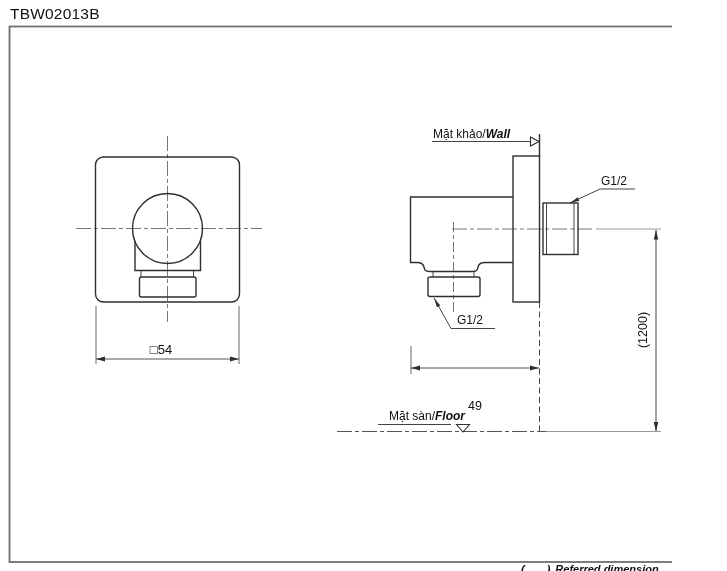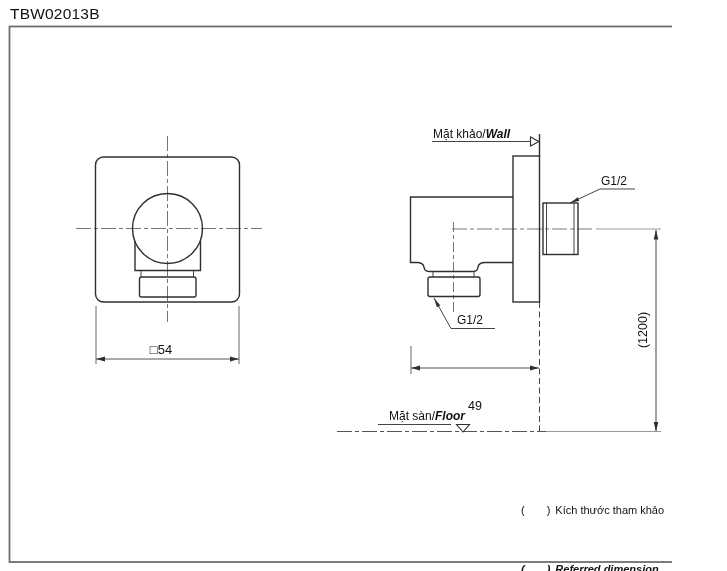--- a/index.html
+++ b/index.html
@@ -109,17 +109,16 @@
   <div class="label t-lab" style="left:457px;top:314px;">G1/2</div>
 
   <div class="label t-dim ctr" style="left:445px;top:352px;width:60px;margin-top:48px;">49</div>
 
   <div class="label t-dim ctr rot" style="left:614px;top:323px;width:60px;height:14px;">(1200)</div>
 
   <div class="label t-sq ctr" style="left:130px;top:343px;width:62px;text-align:center;">□54</div>
 
   <div class="label t-lab" style="left:389px;top:410px;"><span>Mặt sàn/</span><span class="em">Floor</span></div>
 
-  <div class="legend-line" style="left:521px;top:504px;"><span>(</span><span class="paren-gap"></span><span>)</span><span class="legend-text">Kích thước tham khảo</span></div>
 
   <div class="legend-line em" style="left:521px;top:531px;margin-top:32px;"><span>(</span><span class="paren-gap"></span><span>)</span><span class="legend-text">Referred dimension</span></div>
 
 </div>
 
 </body></html>

